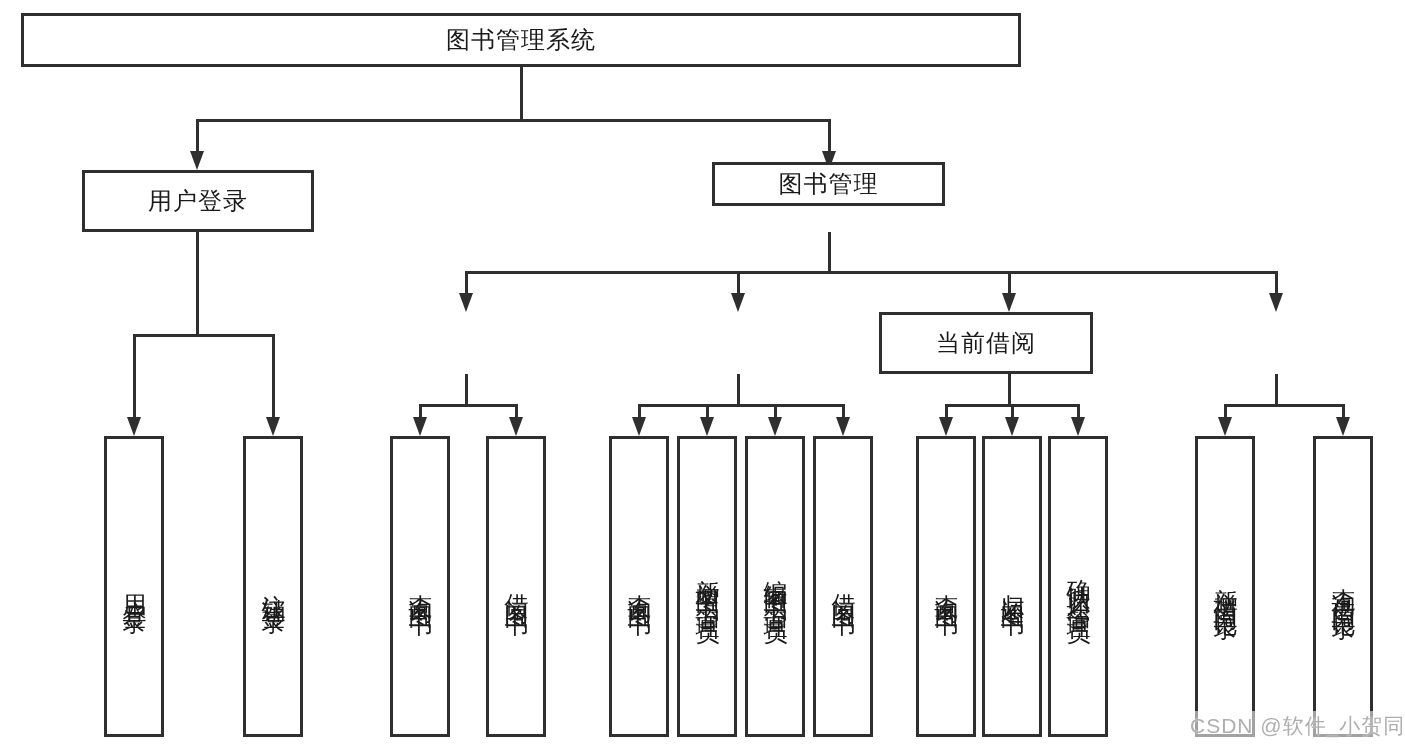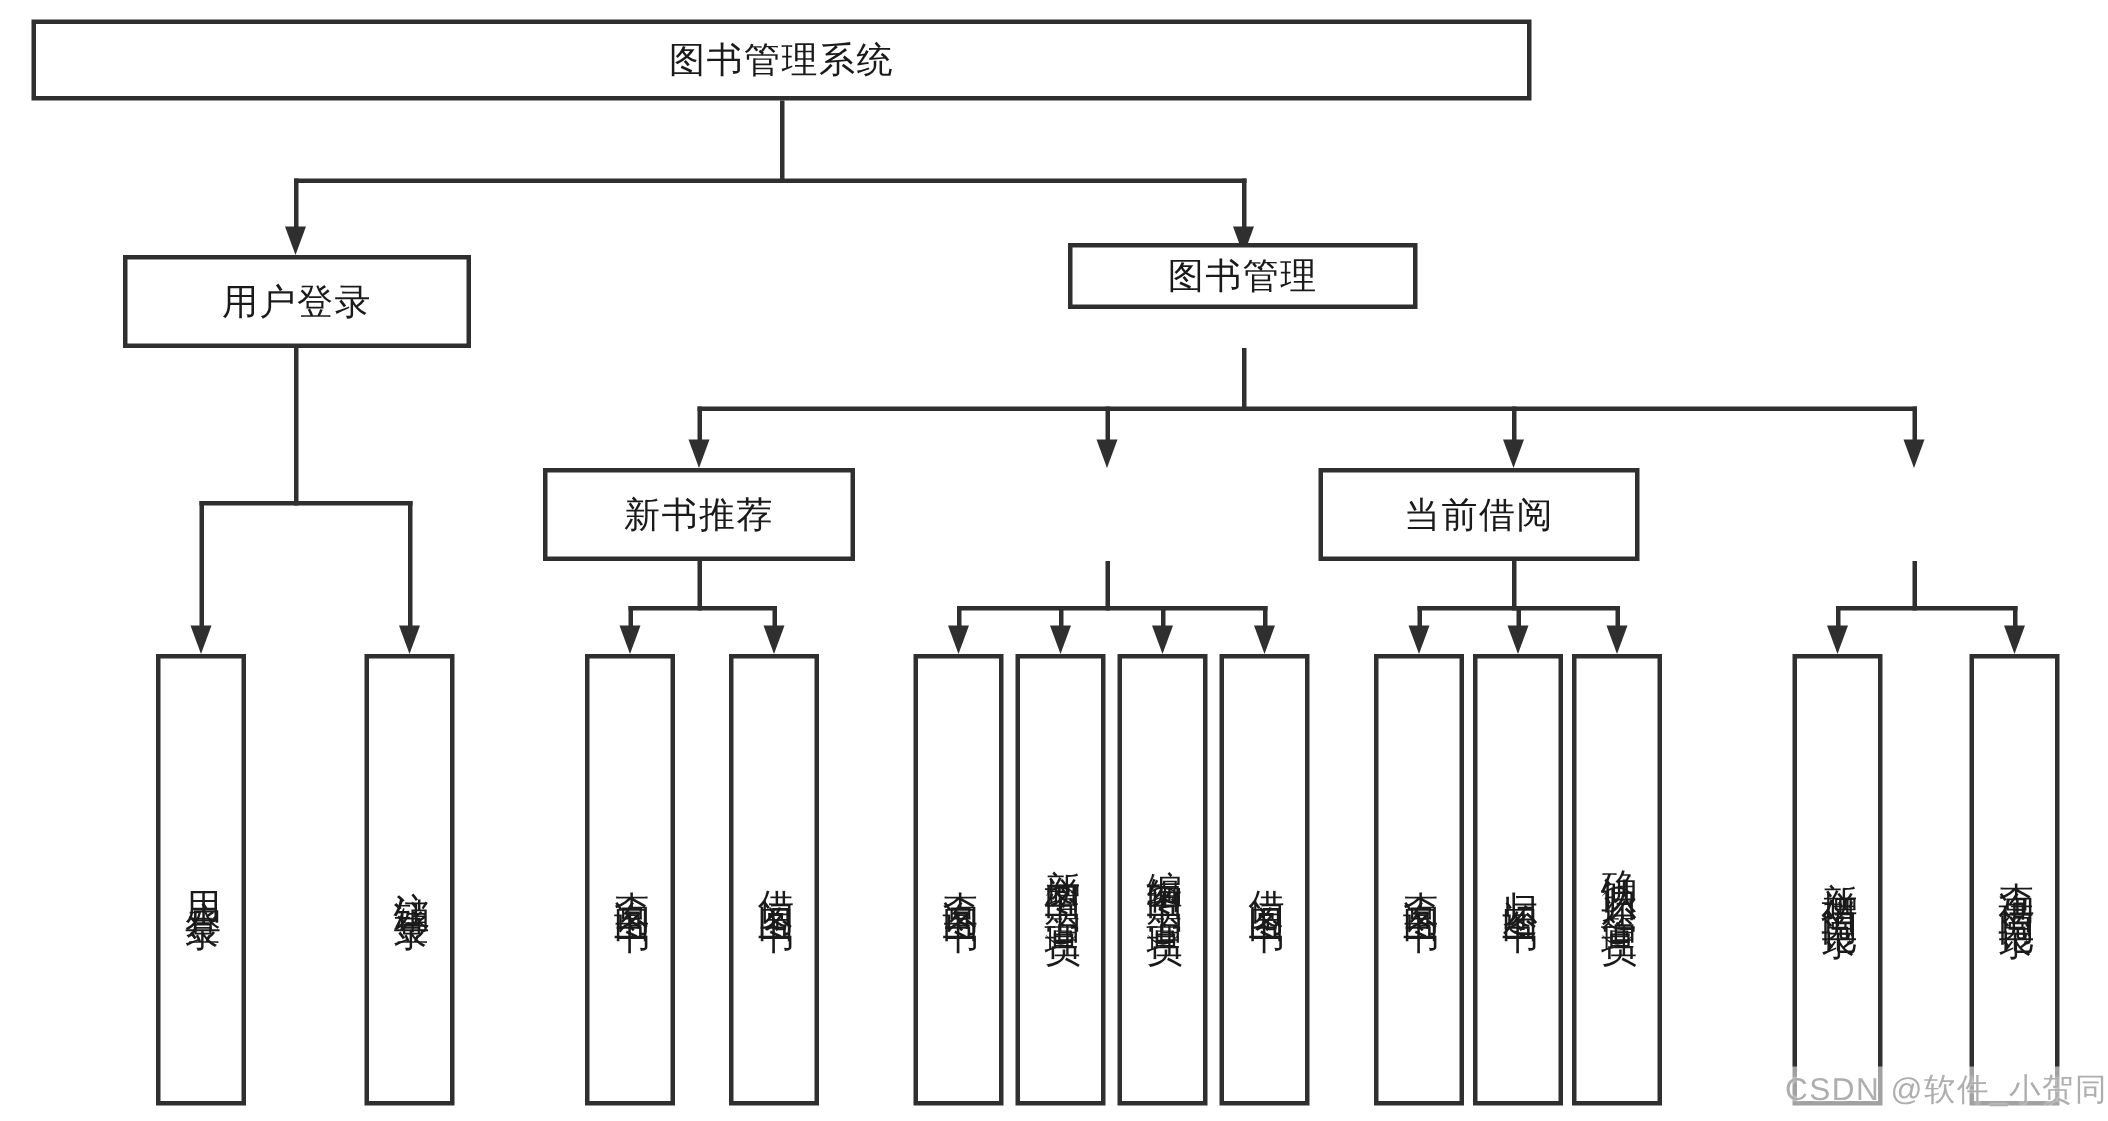--- a/index.html
+++ b/index.html
@@ -97,21 +97,20 @@
     <div class="vline" style="left:465px; top:271px; height:25px;"></div>
     <div class="arrow" style="left:459px; top:293px;"></div>
     <div class="vline" style="left:737px; top:271px; height:25px;"></div>
     <div class="arrow" style="left:731px; top:293px;"></div>
     <div class="vline" style="left:1008px; top:271px; height:25px;"></div>
     <div class="arrow" style="left:1002px; top:293px;"></div>
     <div class="vline" style="left:1275px; top:271px; height:25px;"></div>
     <div class="arrow" style="left:1269px; top:293px;"></div>
   </div>
 
-  <div class="box" style="left:362px; top:312px; width:208px; height:62px;">新书推荐</div>
   <div class="box" style="left:879px; top:312px; width:214px; height:62px;">当前借阅</div>
 
   <div>
     <div class="vline" style="left:465px; top:374px; height:33px;"></div>
     <div class="hline" style="left:419px; top:404px; width:99px;"></div>
     <div class="vline" style="left:419px; top:404px; height:15px;"></div>
     <div class="arrow" style="left:413px; top:417px;"></div>
     <div class="vline" style="left:515px; top:404px; height:15px;"></div>
     <div class="arrow" style="left:509px; top:417px;"></div>
   </div>

